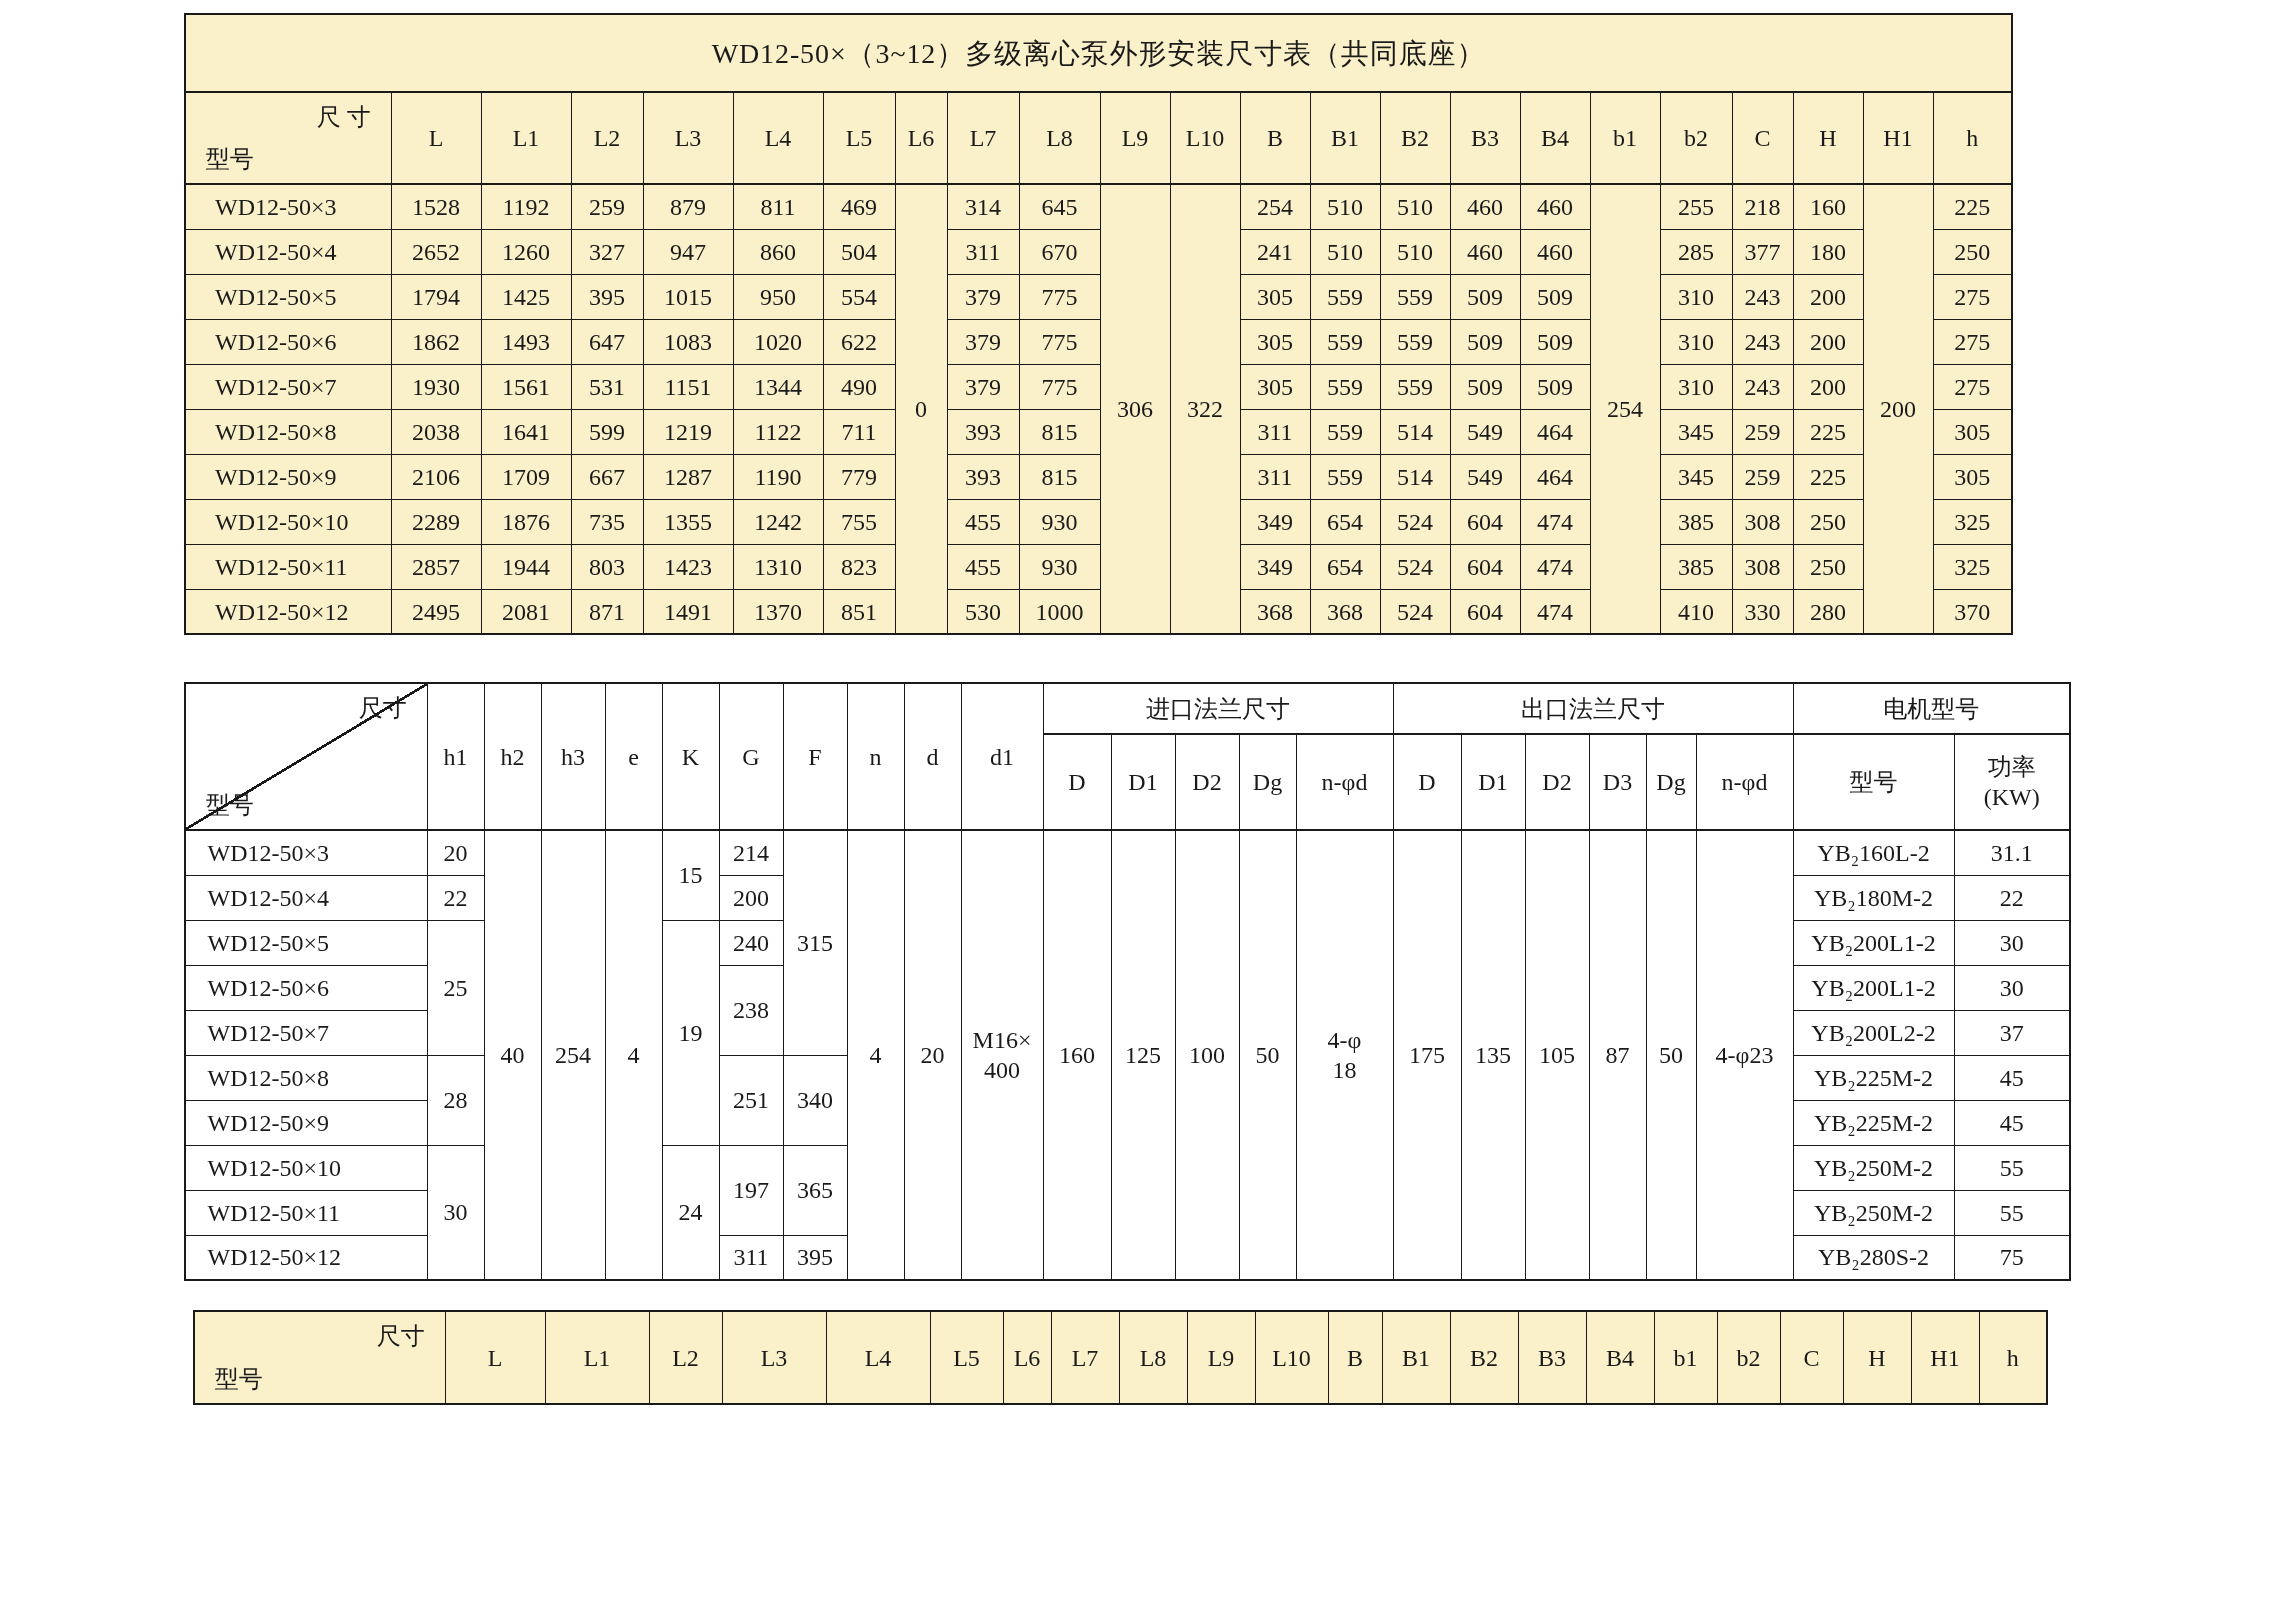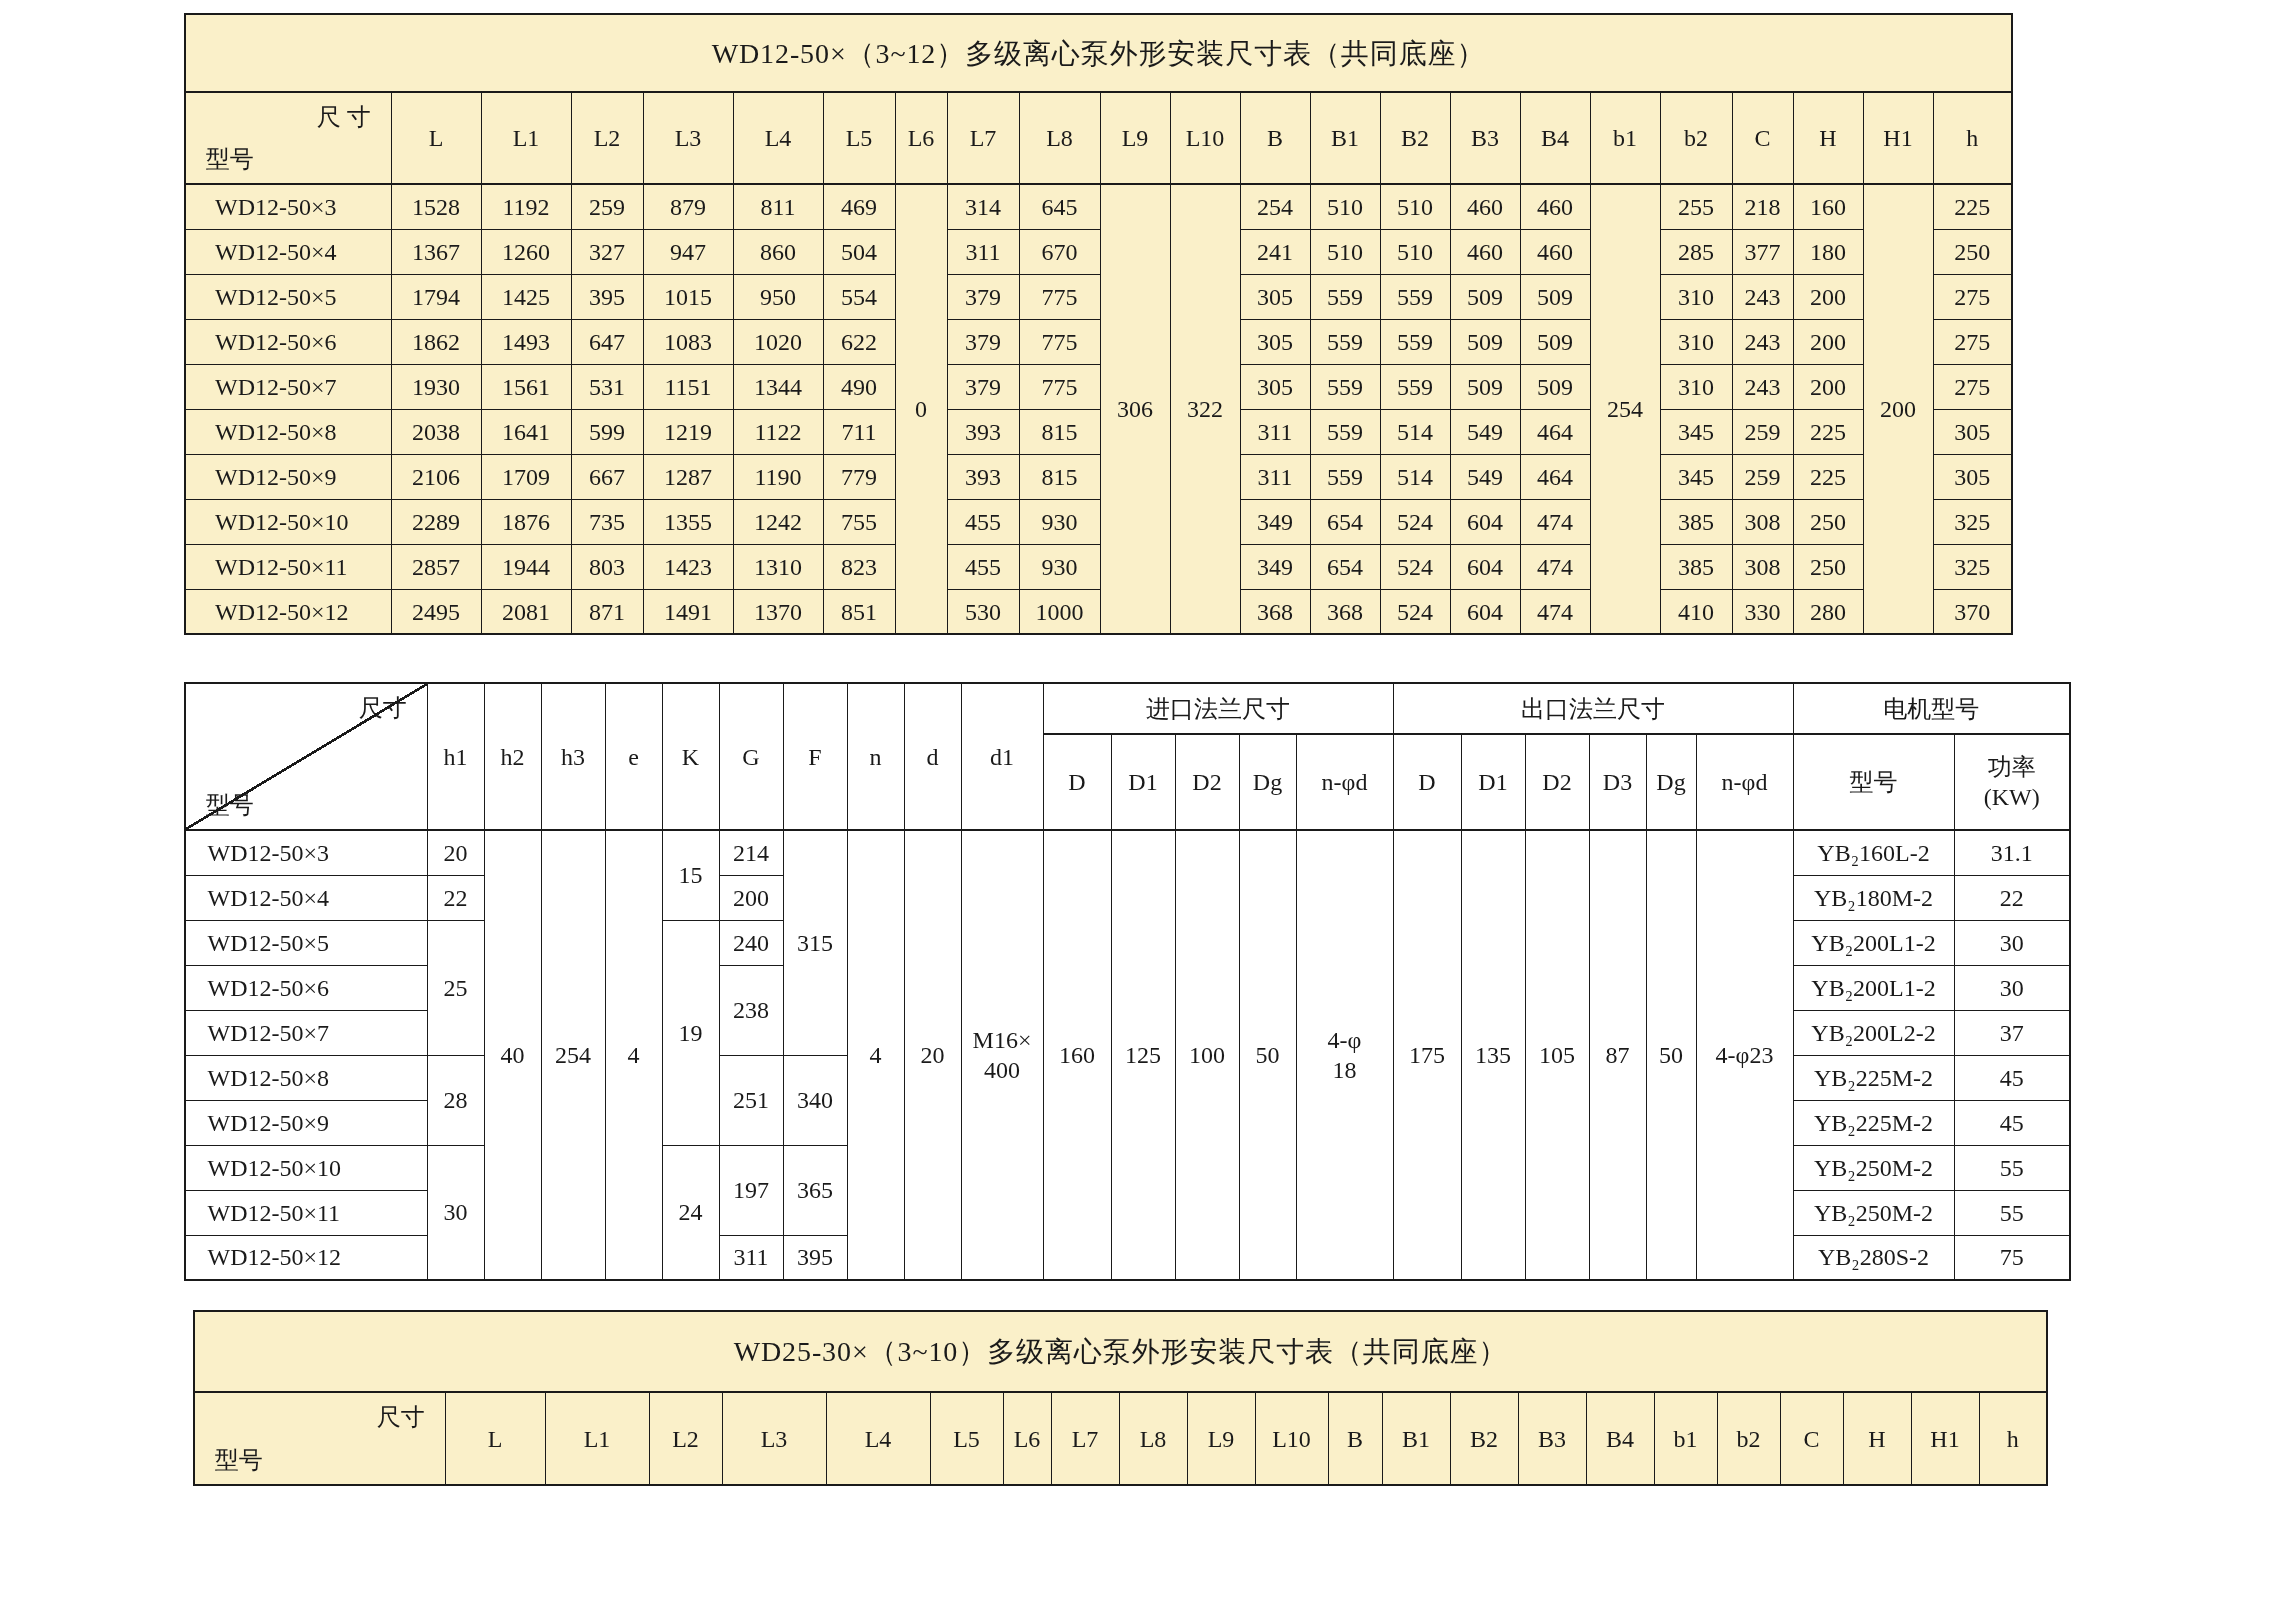--- a/index.html
+++ b/index.html
@@ -122,21 +122,21 @@
           <td>460</td>
           <td rowspan="10">254</td>
           <td>255</td>
           <td>218</td>
           <td>160</td>
           <td rowspan="10">200</td>
           <td>225</td>
         </tr>
         <tr>
           <td class="model">WD12-50×4</td>
-          <td>1367</td>
+          <td>2652</td>
           <td>1260</td>
           <td>327</td>
           <td>947</td>
           <td>860</td>
           <td>504</td>
           <td>311</td>
           <td>670</td>
           <td>241</td>
           <td>510</td>
           <td>510</td>
@@ -490,23 +490,20 @@
         <col style="width:68px">
       <col style="width:68px">
         <col style="width:63px">
         <col style="width:63px">
         <col style="width:63px">
       <col style="width:68px">
         <col style="width:68px">
         <col style="width:68px">
     </colgroup>
     <thead>
-      <tr>
-        <td class="title-cell" colspan="23">WD25-30×（3~10）多级离心泵外形安装尺寸表（共同底座）</td>
-      </tr>
       <tr class="hdr-row">
         <th class="corner">
           <span class="c-size">尺寸</span>
           <span class="c-model">型号</span>
         </th>
       <th>L</th>
           <th>L1</th>
           <th>L2</th>
           <th>L3</th>
           <th>L4</th>

